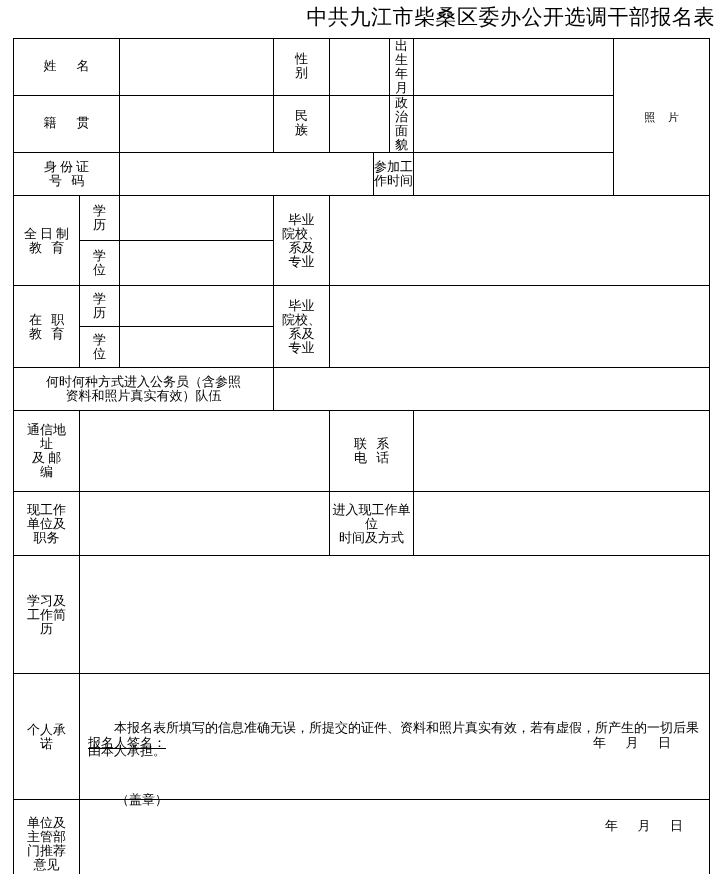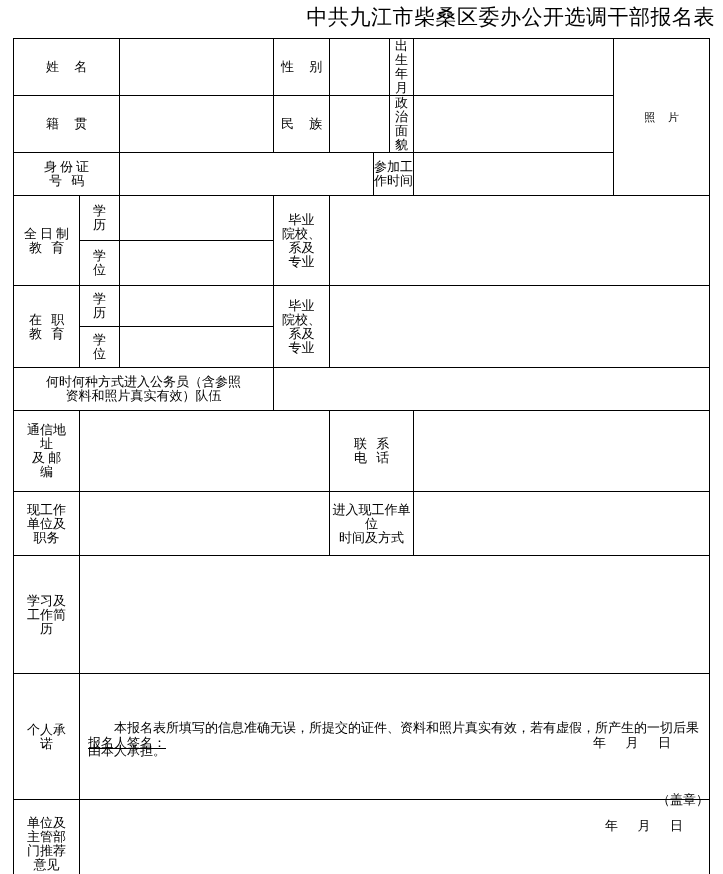--- a/index.html
+++ b/index.html
@@ -52,20 +52,21 @@
   .lbl {
     display: block;
     text-align: center;
     font-size: 13px;
     line-height: 14px;
     white-space: pre-line;
   }
   .sp {
     letter-spacing: 6px;
     padding-left: 6px;
+    font-family: Liberation Mono, monospace;
   }
   .sp3 {
     letter-spacing: 3px;
     padding-left: 3px;
   }
   .photo-cell {
     font-size: 11px;
     letter-spacing: 5px;
     padding-left: 5px;
   }
@@ -105,21 +106,21 @@
     position: relative;
     height: 100%;
     box-sizing: border-box;
     text-align: left;
   }
   .seal {
     position: absolute;
     left: 0;
     right: 0;
     bottom: 36px;
-    text-align: right;
+    text-align: left;
     font-size: 13px;
     padding-left: 36px;
   }
   .rec-date {
     position: absolute;
     right: 26px;
     bottom: 10px;
     font-size: 13px;
     white-space: pre;
   }

